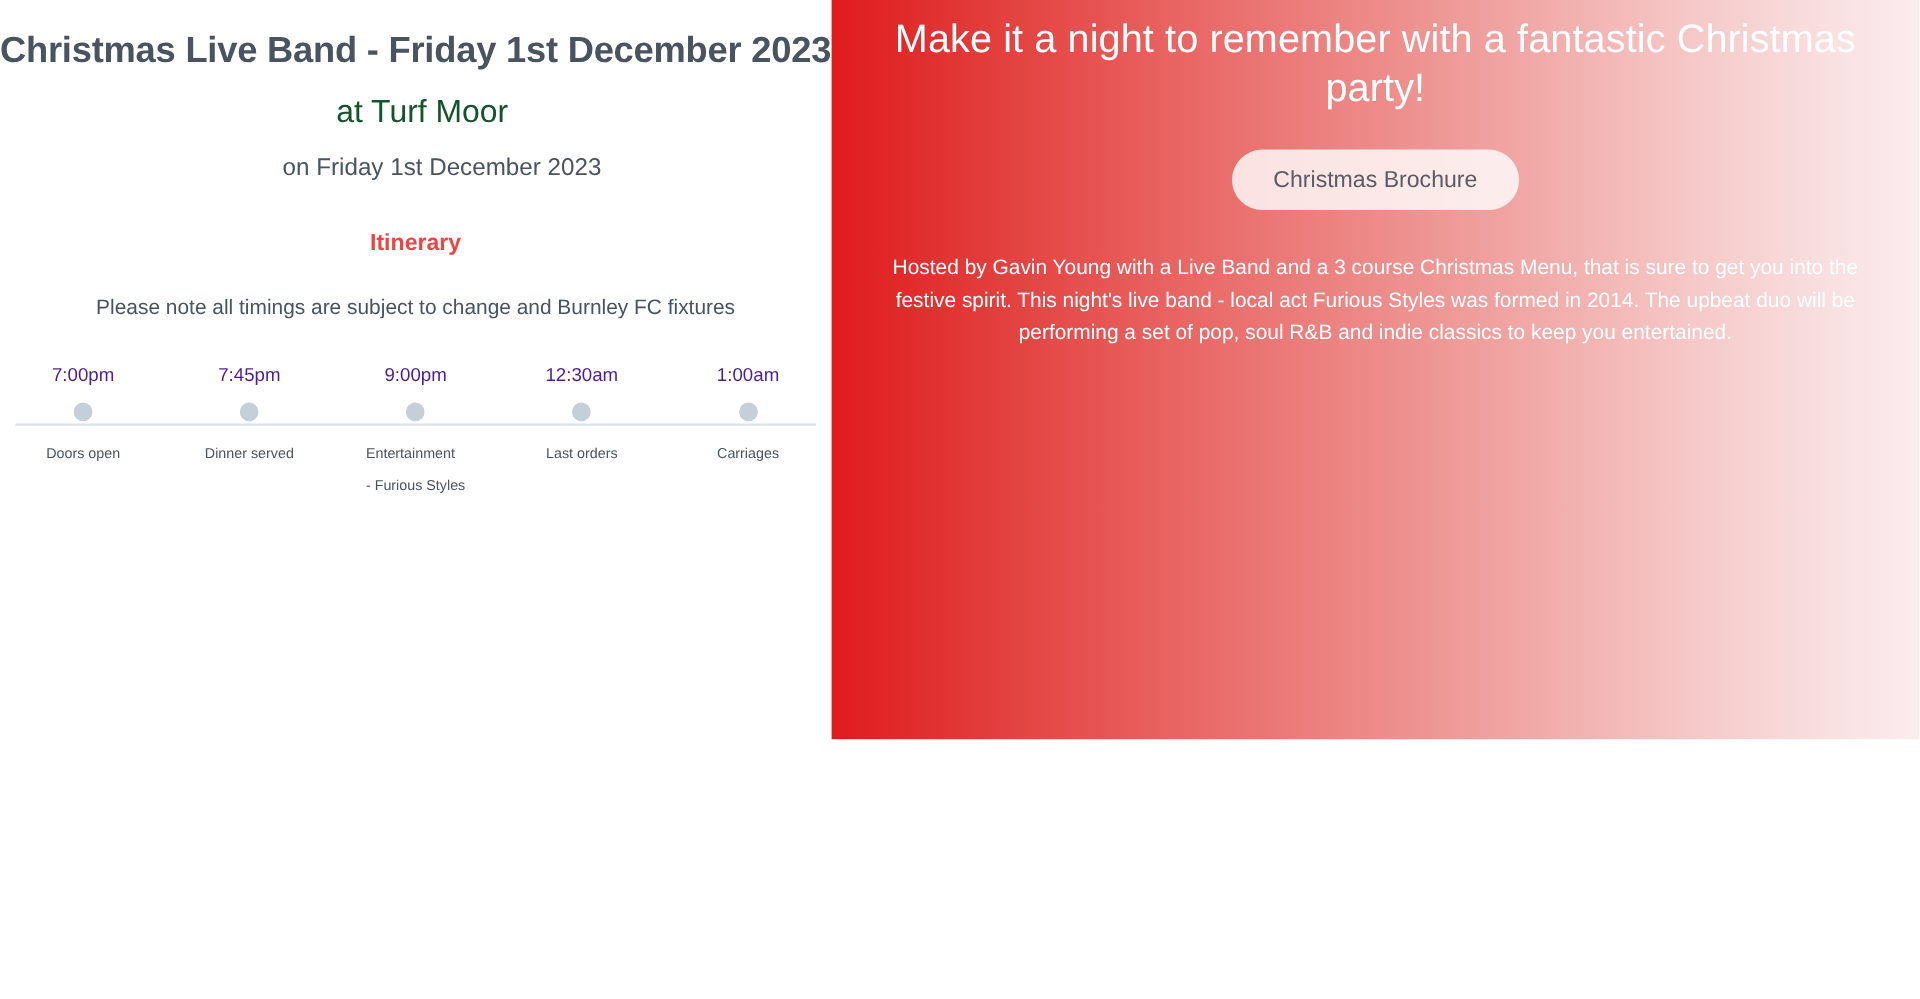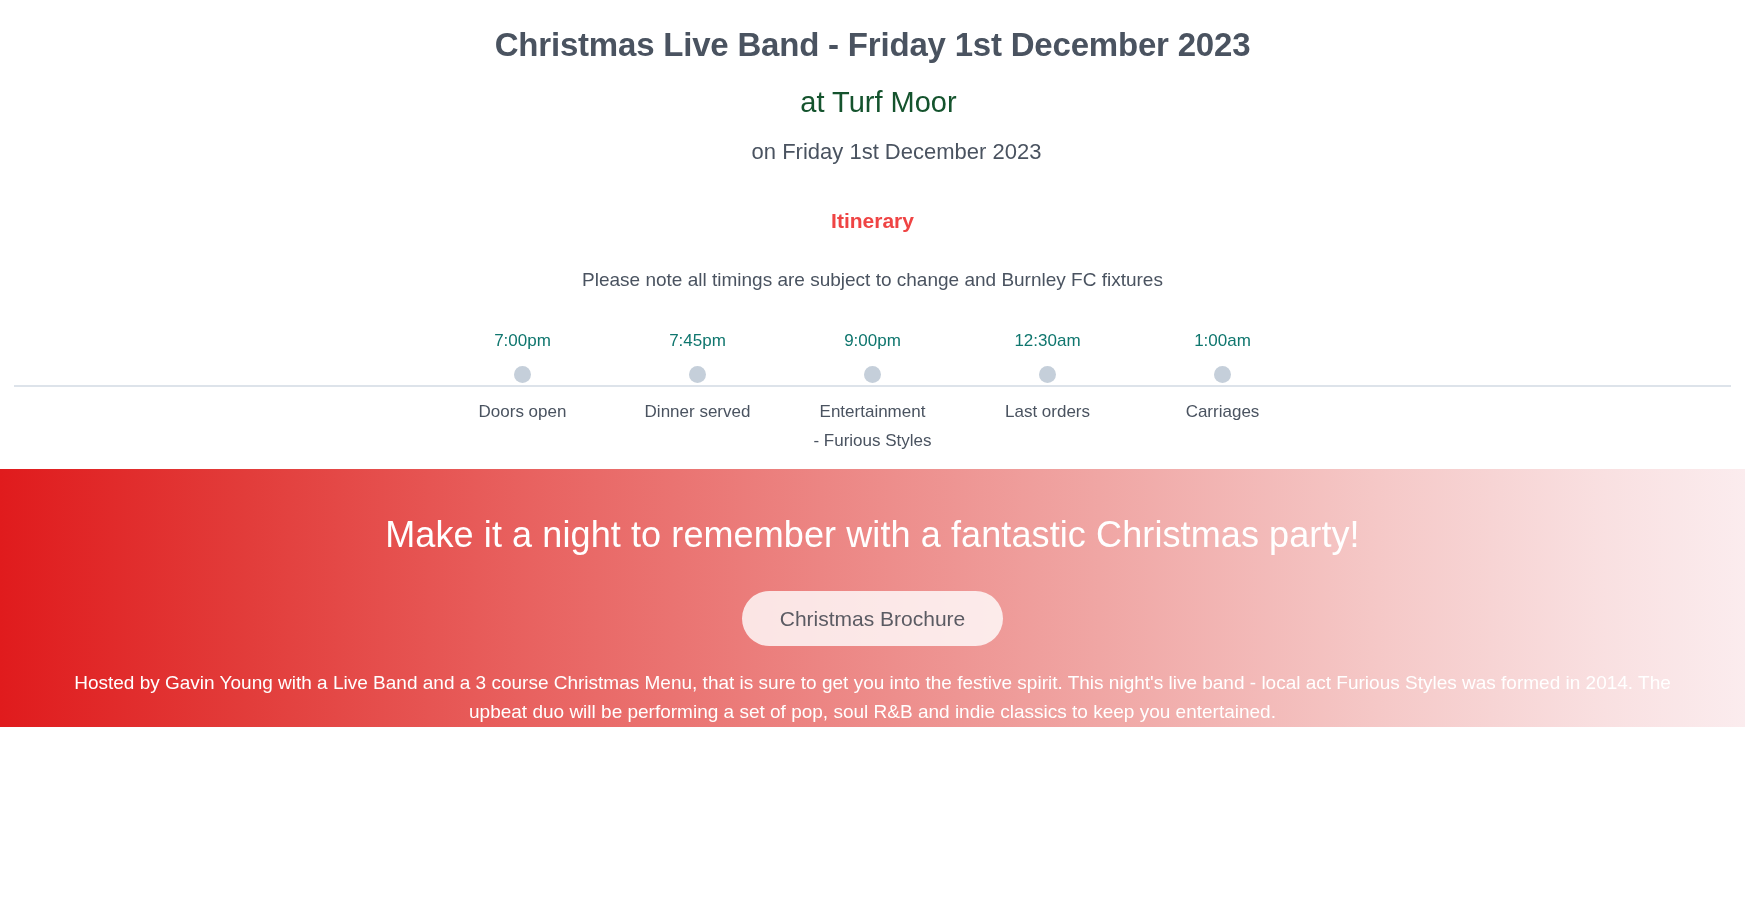--- a/index.html
+++ b/index.html
@@ -12,21 +12,21 @@
     background: #ffffff;
     font-family: "Liberation Sans", sans-serif;
     -webkit-font-smoothing: antialiased;
   }
 
   .page {
     width: 1745px;
     height: 672px;
     position: relative;
     display: flex;
-    flex-direction: column;
+    flex-direction: row;
   }
 
   
   .top-section {
     height: 522px;
     background: #ffffff;
     padding-top: 24px;
     text-align: center;
     color: #4a5360;
   }
@@ -101,21 +101,21 @@
   .timeline-item {
     width: 175px;
     position: relative;
     display: flex;
     flex-direction: column;
     align-items: center;
   }
 
   .t-time {
     font-size: 17px;
-    color: #0f766e;
+    color: #4c1d95;
     height: 24px;
     line-height: 24px;
     white-space: nowrap;
   }
 
   .t-dot-row {
     height: 44px;
     display: flex;
     align-items: center;
     justify-content: center;
@@ -124,40 +124,40 @@
   .t-dot {
     width: 17px;
     height: 17px;
     border-radius: 50%;
     background: #c5cfda;
     position: relative;
     z-index: 2;
   }
 
   .t-label {
-    font-size: 17px;
+    font-size: 13px;
     color: #4a5360;
     line-height: 29px;
-    text-align: center;
+    text-align: left;
     white-space: pre-line;
   }
 
   
   .banner {
     flex: 1;
     background: linear-gradient(to right,
         #e01b1d 0%,
         #e23c3a 14%,
         #e8615f 30%,
         #ec8583 47%,
         #f0a6a4 63%,
         #f5c8c7 79%,
         #f9e0e1 92%,
         #fbecee 100%);
-    padding-top: 43px;
+    padding-top: 12px;
     text-align: center;
     position: relative;
   }
 
   .banner-headline {
     font-size: 36px;
     font-weight: normal;
     color: #ffffff;
     line-height: 1.25;
     padding: 0 40px;
@@ -180,21 +180,21 @@
 
   .banner-para {
     font-size: 19px;
     color: #ffffff;
     line-height: 1.55;
     padding: 0 28px;
     max-width: 1700px;
     margin: 0 auto;
   }
 
-  .banner-para.first { margin-top: 22px; }
+  .banner-para.first { margin-top: 38px; }
   .banner-para.second { margin-top: 31px; }
 </style>
 </head>
 <body>
 
 <div class="page">
 
   <div class="top-section">
 
     <h1 class="event-title">Christmas Live Band - Friday 1st December 2023</h1>

